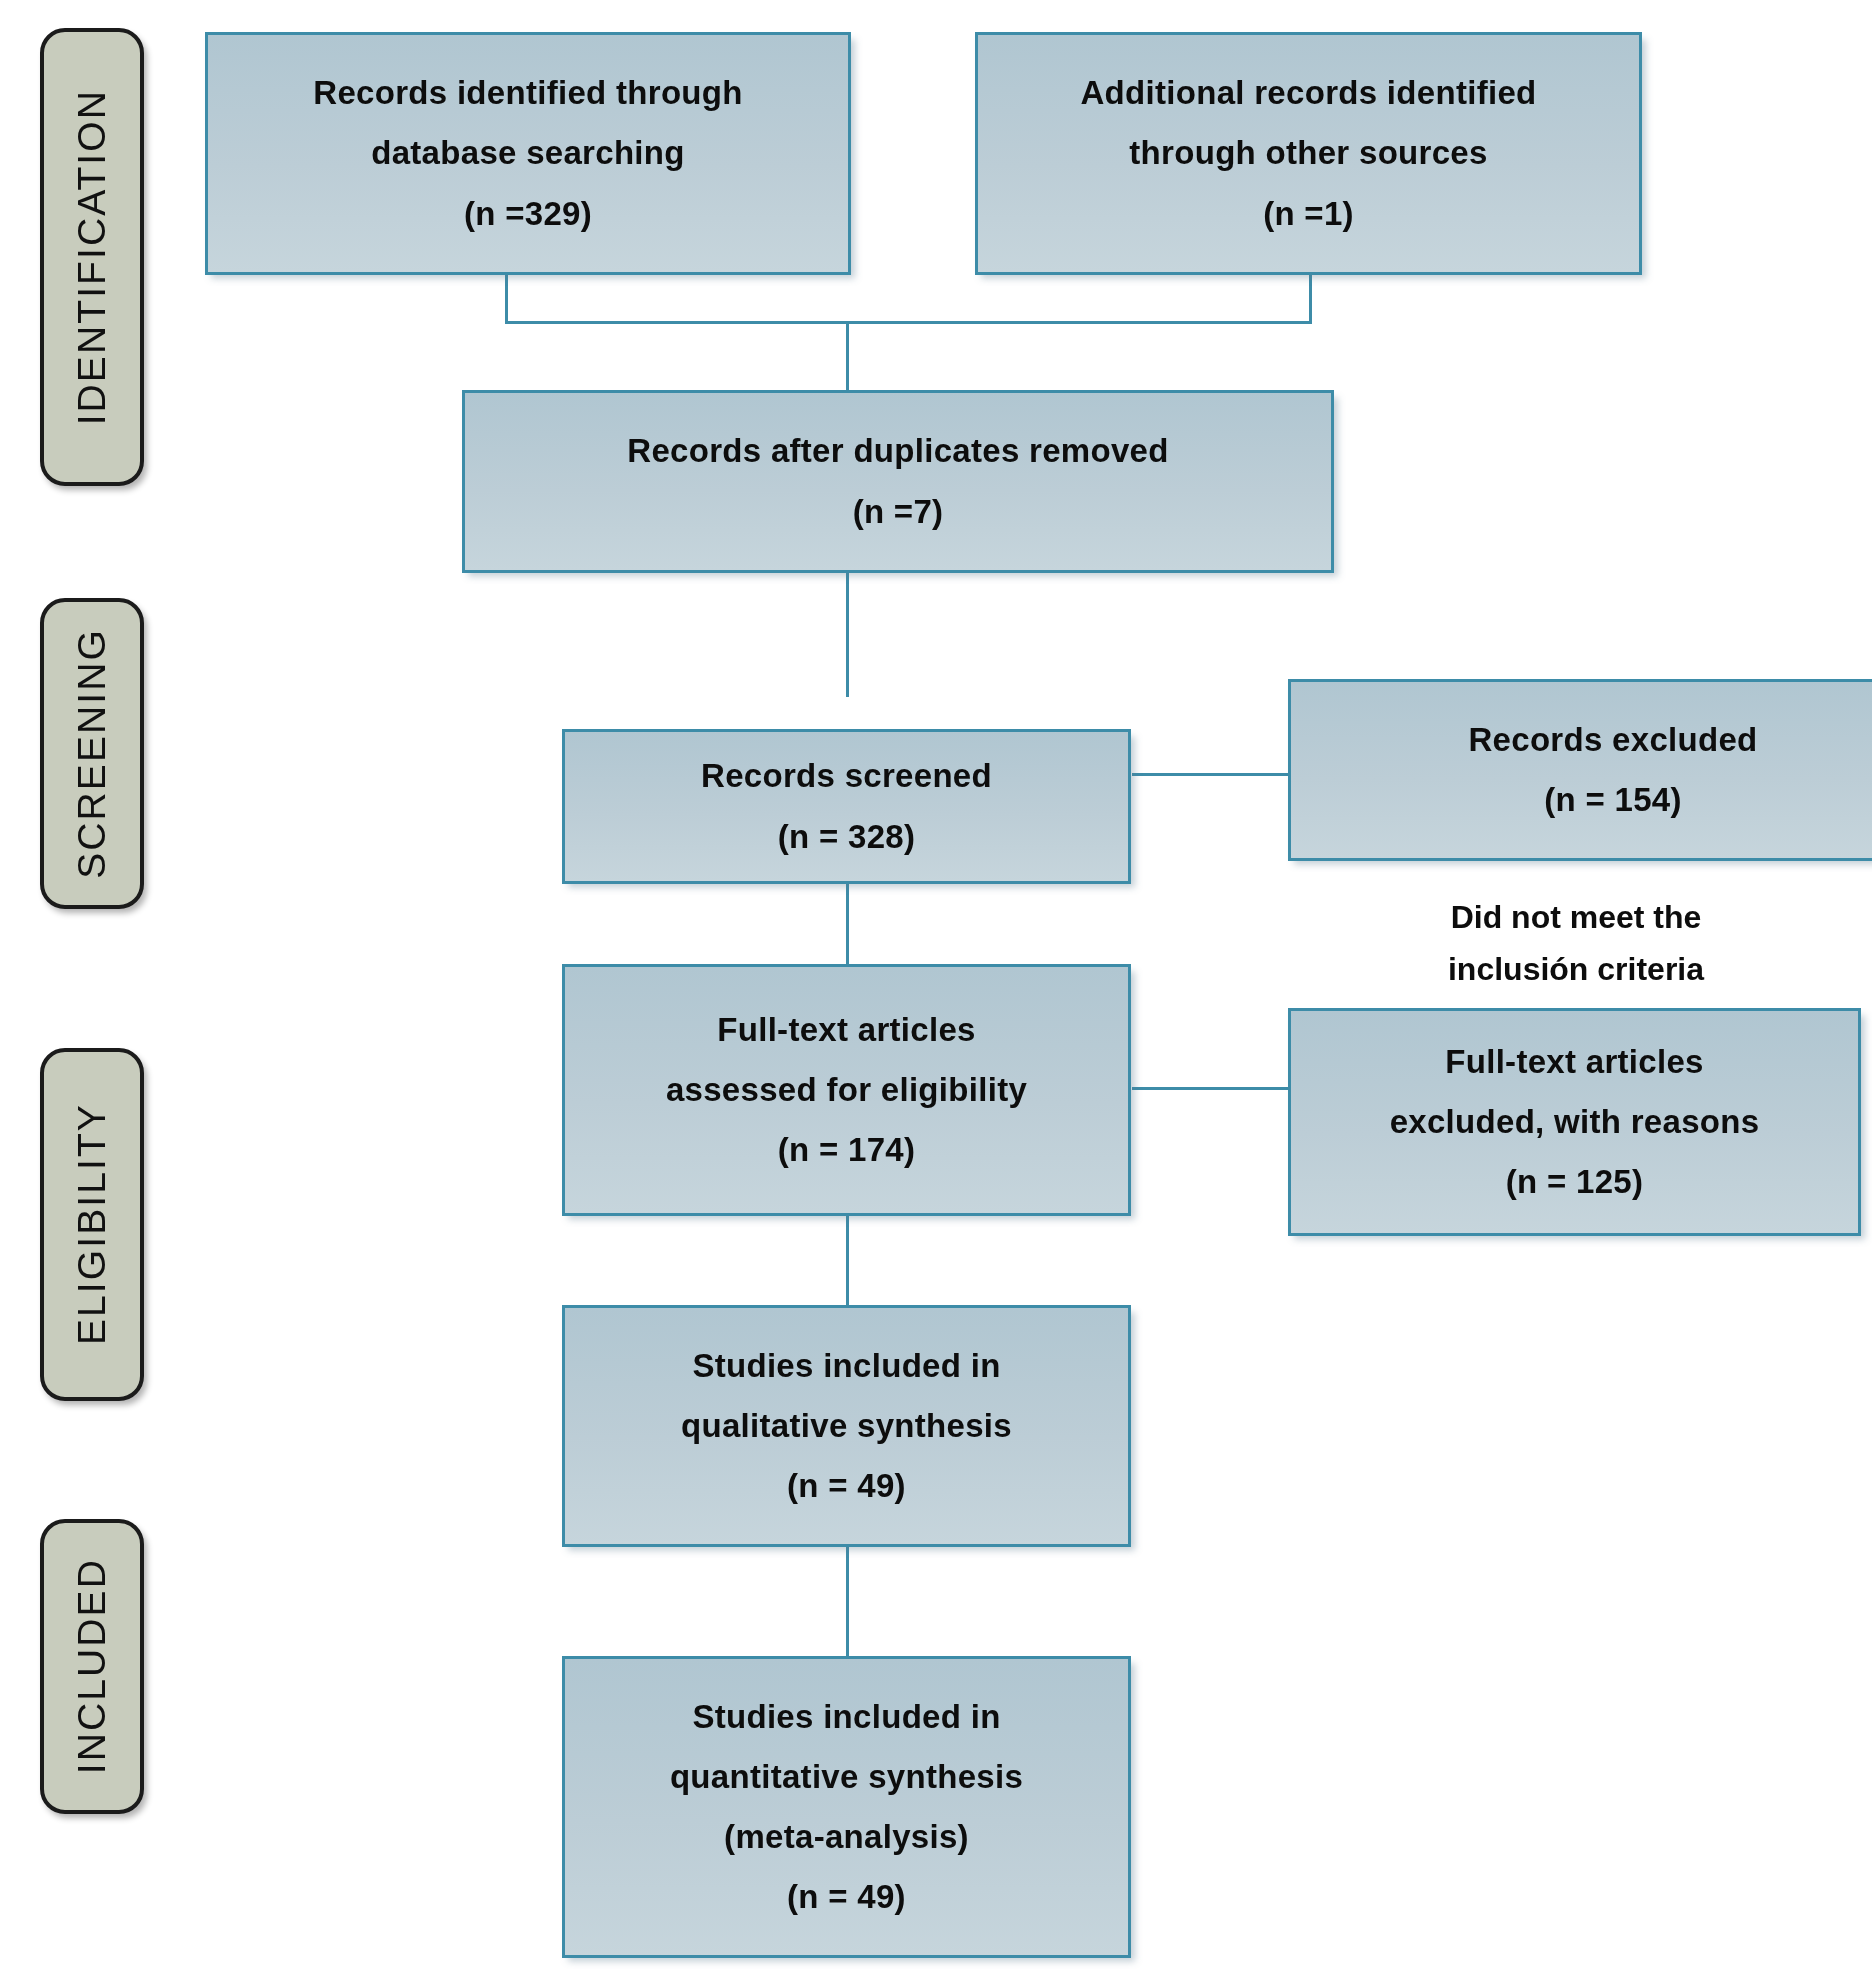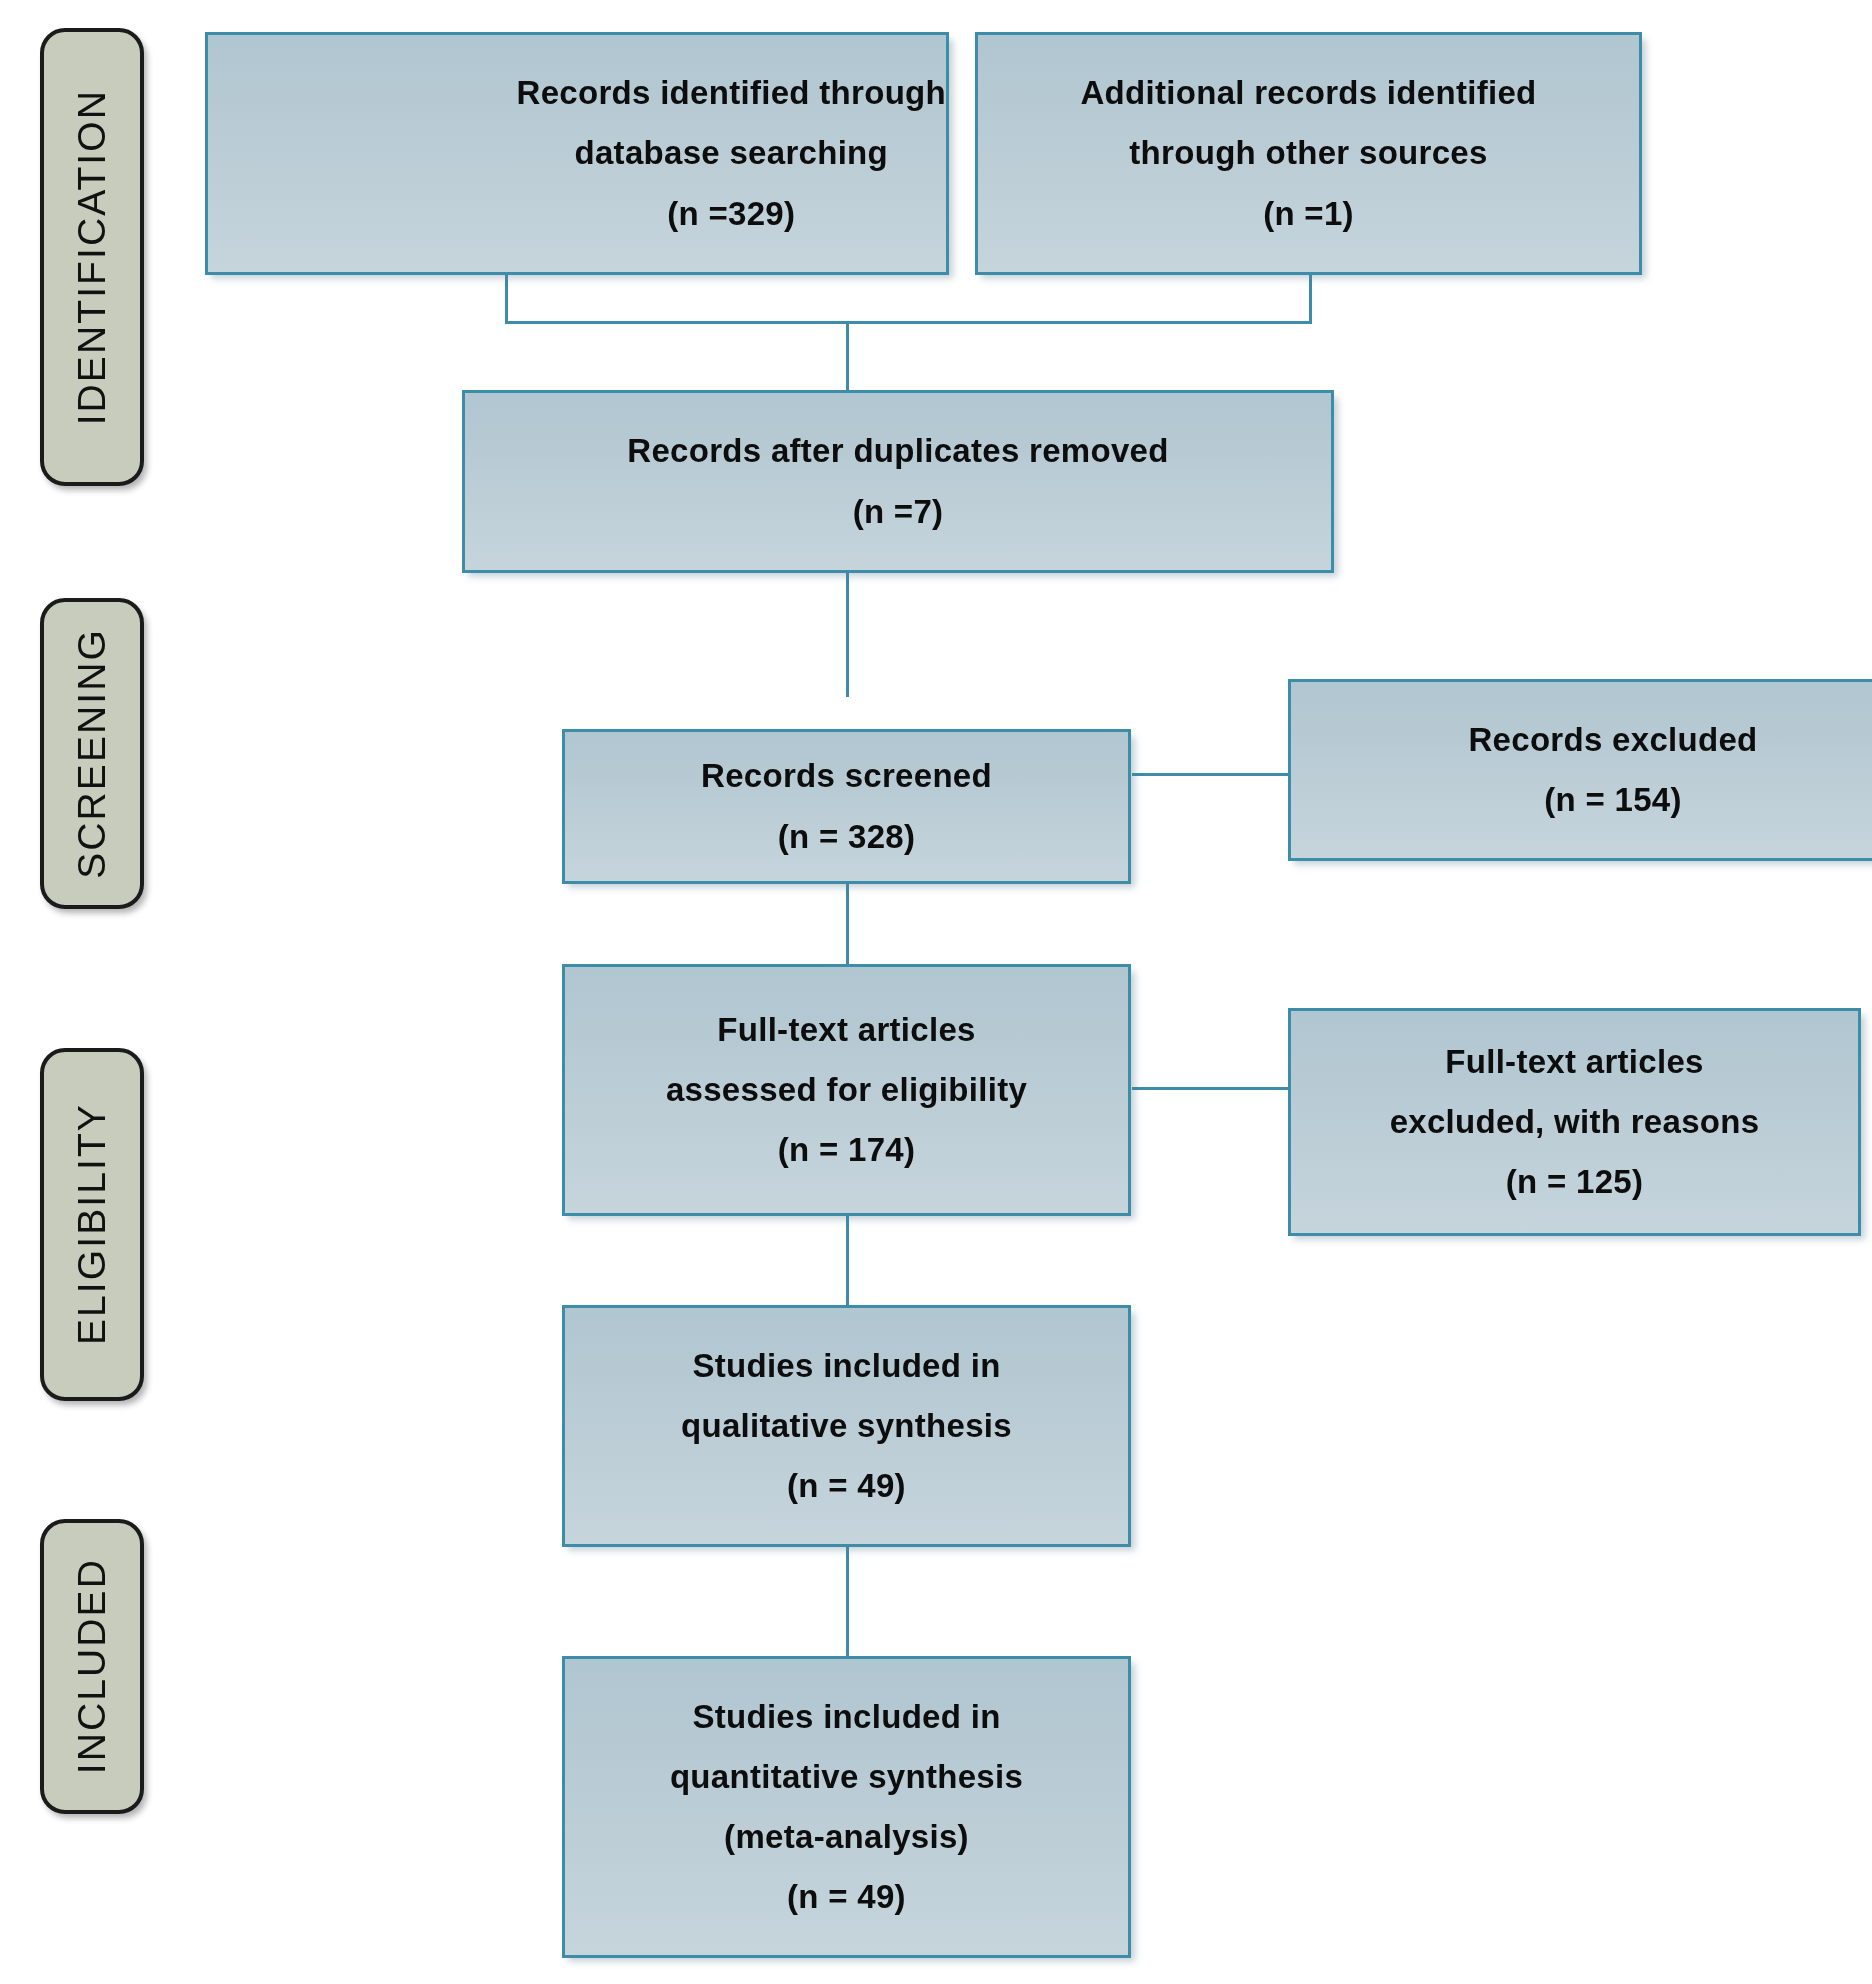--- a/index.html
+++ b/index.html
@@ -96,21 +96,21 @@
   <div class="conn" style="left:1309px; top:275px;  width:2.8px;    height:49px;"></div>
   <div class="conn" style="left:505px;  top:321px;  width:807px; height:2.8px;"></div>
   <div class="conn" style="left:846px; top:321px;  width:2.8px;    height:69px;"></div>
   <div class="conn" style="left:846px; top:573px;  width:2.8px;    height:124px;"></div>
   <div class="conn" style="left:1132px; top:773px; width:156px;  height:2.8px;"></div>
   <div class="conn" style="left:846px; top:852px; width:2.8px;    height:112px;"></div>
   <div class="conn" style="left:1132px; top:1087px; width:156px;  height:2.8px;"></div>
   <div class="conn" style="left:846px; top:1216px; width:2.8px;    height:90px;"></div>
   <div class="conn" style="left:846px; top:1547px; width:2.8px;    height:109px;"></div>
 
-  <div class="fbox" style="left:205px; top:32px; width:744px; height:243px;justify-content:flex-end;">
+  <div class="fbox" style="left:205px; top:32px; width:646px; height:243px;">
     <span class="txt">Records identified through
 database searching
 (n =329)</span>
   </div>
 
   <div class="fbox" style="left:975px; top:32px; width:667px; height:243px;">
     <span class="txt">Additional records identified
 through other sources
 (n =1)</span>
   </div>
@@ -148,16 +148,18 @@
 (n = 49)</span>
   </div>
 
   <div class="fbox" style="left:562px; top:1656px; width:569px; height:302px;">
     <span class="txt">Studies included in
 quantitative synthesis
 (meta-analysis)
 (n = 49)</span>
   </div>
 
+  <div class="note" style="left:1312px; top:892px; width:528px;">Did not meet the
+inclusión criteria</div>
 
 
 </div>
 
 
 </body></html>

